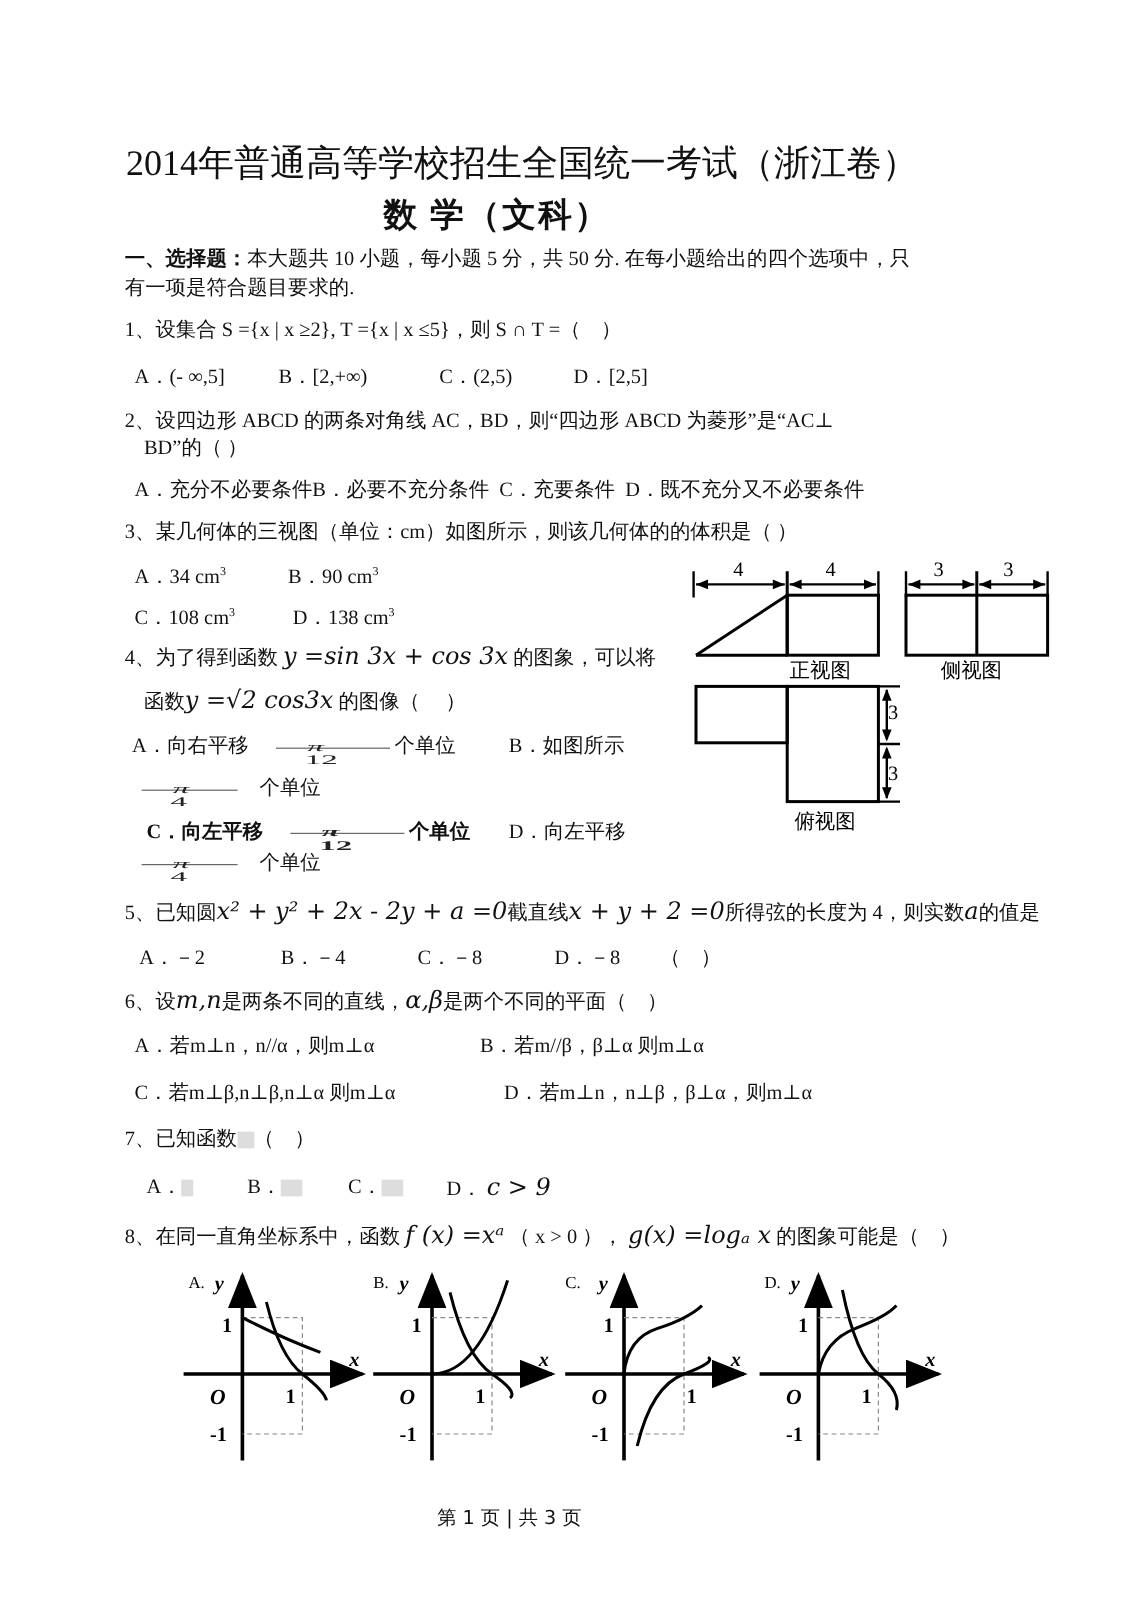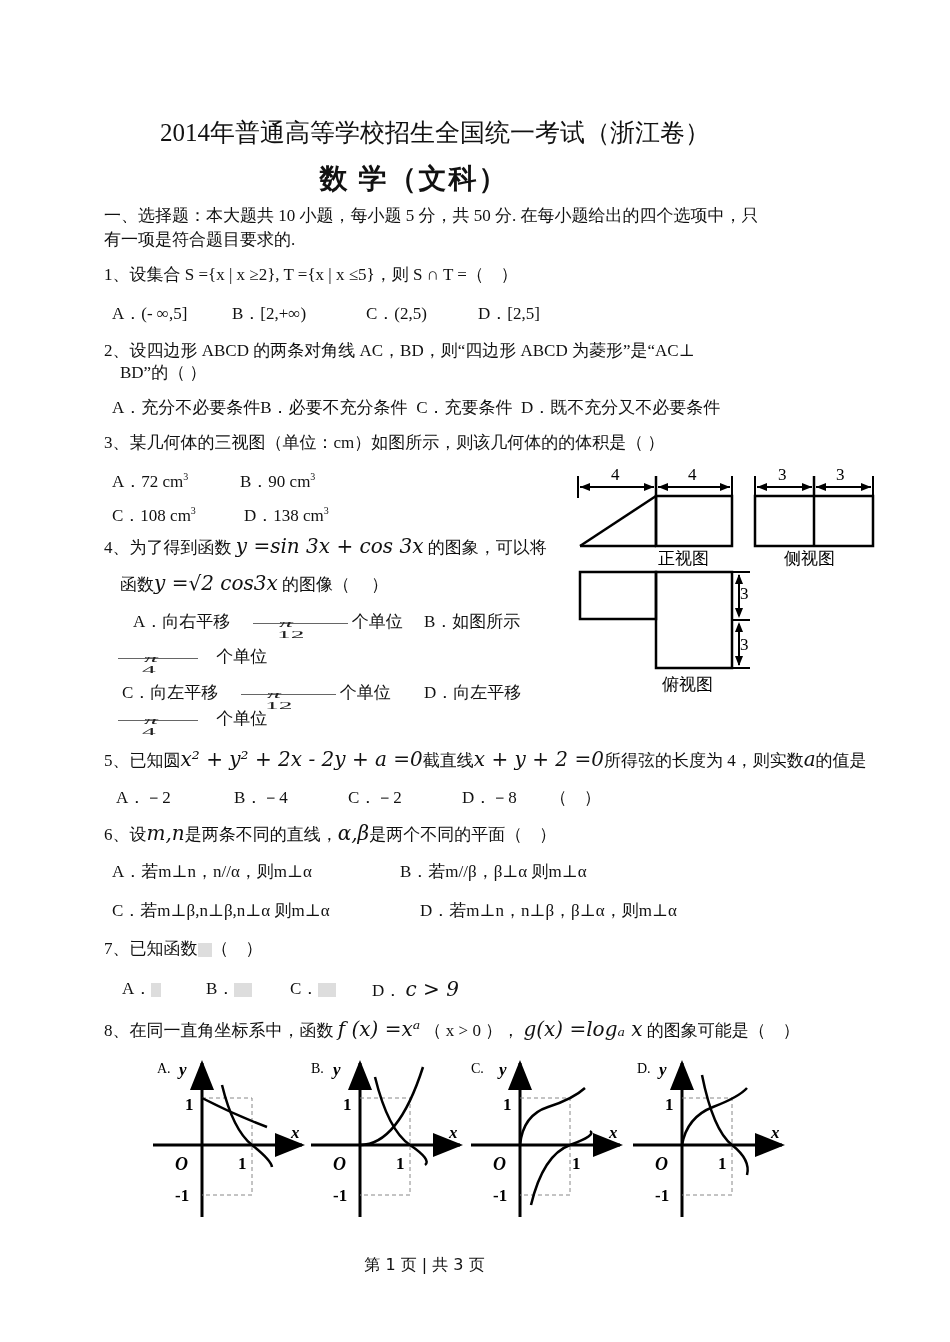--- a/index.html
+++ b/index.html
@@ -1,22 +1,22 @@
 <!DOCTYPE html>
 <html><head>
 <meta charset="utf-8">
 <style>
   html,body{margin:0;padding:0;background:#fff;}
   body{width:950px;height:1342px;position:relative;overflow:hidden;
        font-family:"Liberation Serif","DejaVu Serif",serif;color:#111;}
   .abs{position:absolute;white-space:nowrap;}
-  .title{left:0;width:870px;text-align:center;top:116px;font-size:25px;}
+  .title{left:0;width:870px;text-align:center;top:116px;font-size:30px;}
   .subtitle{left:0;width:828px;text-align:center;top:160px;font-size:28px;font-weight:bold;letter-spacing:2px;}
   .t{font-size:17px;line-height:22px;}
-  .b{font-weight:normal;}
+  .b{font-weight:bold;}
   .m{font-style:italic;font-family:"DejaVu Serif",serif;font-size:20px;}
   sup{font-size:10px;}
   .frac{display:inline-block;vertical-align:middle;position:relative;width:80px;height:22px;}
   .frac .line{position:absolute;left:0;right:0;top:11px;border-top:1.5px solid #666;}
   .frac .num{position:absolute;left:26px;top:0px;font-size:11px;font-style:italic;transform:scaleX(2.5);transform-origin:left;color:#222;}
   .frac .den{position:absolute;left:24px;top:11px;font-size:11px;transform:scaleX(2.5);transform-origin:left;color:#222;}
   .img7{display:inline-block;width:14px;height:14px;background:#ddd;vertical-align:middle;}
   .footer{left:0;width:849px;text-align:center;top:1255px;font-size:16px;font-family:"DejaVu Sans",sans-serif;}
   svg text{font-family:"Liberation Serif",serif;}
 </style>
@@ -43,21 +43,21 @@
   <span>2、</span><span>设四边形 ABCD 的两条对角线 AC，BD，则“四边形 ABCD 为菱形”是“AC⊥</span>
 </div>
 <div class="abs t" style="left:120px;top:362px;">BD”的（ ）</div>
 <div class="abs t" style="left:112px;top:397px;">
   <span>A．充分不必要条件</span><span>B．必要不充分条件</span>&nbsp;&nbsp;<span>C．充要条件</span>&nbsp;&nbsp;<span>D．既不充分又不必要条件</span>
 </div>
 
 <div class="abs t" style="left:104px;top:432px;">
   <span>3、</span><span>某几何体的三视图（单位：cm）如图所示，则该几何体的的体积是（ ）</span>
 </div>
-<div class="abs t" style="left:112px;top:466px;"><span>A．72 cm</span><sup>3</sup></div>
+<div class="abs t" style="left:112px;top:466px;"><span>A．34 cm</span><sup>3</sup></div>
 <div class="abs t" style="left:240px;top:466px;"><span>B．90 cm</span><sup>3</sup></div>
 <div class="abs t" style="left:112px;top:500px;"><span>C．108 cm</span><sup>3</sup></div>
 <div class="abs t" style="left:244px;top:500px;"><span>D．138 cm</span><sup>3</sup></div>
 
 <svg class="abs" style="left:570px;top:458px;" width="320" height="245">
   <g stroke="#000" stroke-width="2.5" fill="none">
 
     <line x1="8" y1="18" x2="8" y2="40" stroke-width="2"></line>
     <line x1="86" y1="18" x2="86" y2="88"></line>
     <line x1="162" y1="18" x2="162" y2="40" stroke-width="2"></line>
@@ -110,47 +110,47 @@
     <text x="92" y="232">俯视图</text>
   </g>
 </svg>
 
 <div class="abs t" style="left:104px;top:535px;">
   <span>4、</span><span>为了得到函数</span> <span class="m">y =sin 3x + cos 3x</span> <span>的图象，可以将</span>
 </div>
 <div class="abs t" style="left:120px;top:572px;">
   <span>函数</span><span class="m">y =√2 cos3x</span> <span>的图像（　 ）</span>
 </div>
-<div class="abs t" style="left:133px;top:611px;">
+<div class="abs t" style="left:110px;top:611px;">
   <span>A．向右平移</span>
   <span class="frac" style="width:95px;margin-left:18px;"><span class="line"></span><span class="num">π</span><span class="den">12</span></span>
   <span>个单位</span>
 </div>
 <div class="abs t" style="left:424px;top:611px;">B．如图所示</div>
 <div class="abs t" style="left:118px;top:646px;">
   <span class="frac"><span class="line"></span><span class="num">π</span><span class="den">4</span></span>
   <span style="margin-left:14px;">个单位</span>
 </div>
-<div class="abs t" style="left:122px;top:682px;">
+<div class="abs t" style="left:122px;top:682px;font-weight:bold;">
   <span>C．向左平移</span>
   <span class="frac" style="width:95px;margin-left:18px;"><span class="line"></span><span class="num">π</span><span class="den">12</span></span>
   <span>个单位</span>
 </div>
 <div class="abs t" style="left:424px;top:682px;">D．向左平移</div>
 <div class="abs t" style="left:118px;top:708px;">
   <span class="frac"><span class="line"></span><span class="num">π</span><span class="den">4</span></span>
   <span style="margin-left:14px;">个单位</span>
 </div>
 
 <div class="abs t" style="left:104px;top:748px;">
   <span>5、</span><span>已知圆</span><span class="m">x² + y² + 2x - 2y + a =0</span><span>截直线</span><span class="m">x + y + 2 =0</span><span>所得弦的长度为 4，则实数</span><span class="m">a</span><span>的值是</span>
 </div>
 <div class="abs t" style="left:116px;top:787px;">A．－2</div>
 <div class="abs t" style="left:234px;top:787px;">B．－4</div>
-<div class="abs t" style="left:348px;top:787px;">C．－2</div>
+<div class="abs t" style="left:348px;top:787px;">C．－8</div>
 <div class="abs t" style="left:462px;top:787px;">D．－8</div>
 <div class="abs t" style="left:550px;top:787px;">（　）</div>
 
 <div class="abs t" style="left:104px;top:822px;">
   <span>6、</span><span>设</span><span class="m">m,n</span><span>是两条不同的直线，</span><span class="m">α,β</span><span>是两个不同的平面（　）</span>
 </div>
 <div class="abs t" style="left:112px;top:861px;">A．若m⊥n，n//α，则m⊥α</div>
 <div class="abs t" style="left:400px;top:861px;">B．若m//β，β⊥α 则m⊥α</div>
 <div class="abs t" style="left:112px;top:900px;">C．若m⊥β,n⊥β,n⊥α 则m⊥α</div>
 <div class="abs t" style="left:420px;top:900px;">D．若m⊥n，n⊥β，β⊥α，则m⊥α</div>

